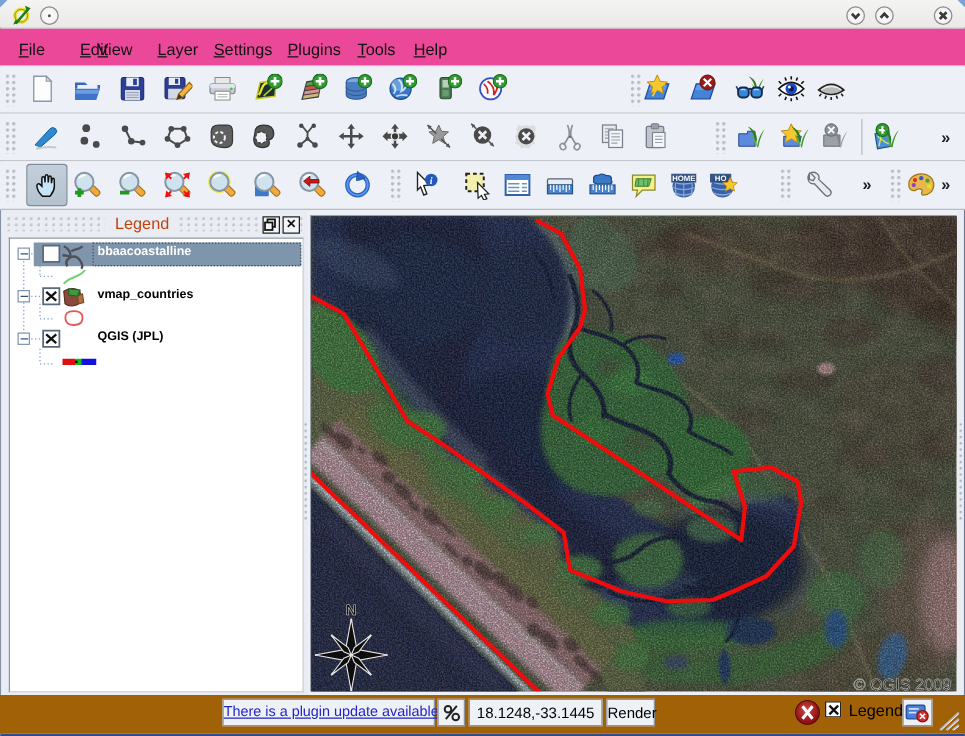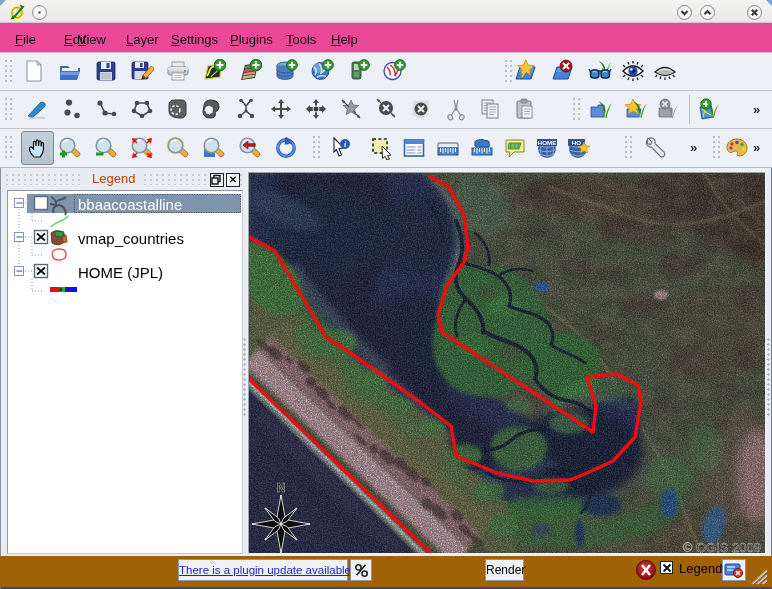--- a/index.html
+++ b/index.html
@@ -23,21 +23,21 @@
 .grip{position:absolute;top:6px;width:9px;height:26px;background:radial-gradient(circle at 2px 2px,#b9bec6 1.2px,transparent 1.4px) 0 0/5px 5px}
 .icon{position:absolute;width:24px;height:24px}
 .chev{position:absolute;font-size:13px;font-weight:bold;color:#222}
 
 #legend{position:absolute;left:1px;top:168px;width:245px;height:388px;background:#e9edf3}
 #legtitle{position:absolute;left:4px;top:3px;width:237px;height:17px}
 #legtitle .cap{position:absolute;left:0;top:2px;width:237px;height:12px;background:radial-gradient(circle at 2px 2px,#c3c8cf 1.1px,transparent 1.3px) 0 0/6px 5px}
 #legtitle .lab{position:absolute;left:79px;top:0px;background:#e9edf3;padding:0 8px;font-size:13px;color:#c2410c}
 .legbtn{position:absolute;top:2px;width:14px;height:14px;border:1.6px solid #222;background:#f2f4f7;font-size:10px;font-weight:bold;text-align:center;line-height:11px;color:#111}
 #tree{position:absolute;left:6px;top:22px;width:236px;height:364px;background:#fff;border:1px solid #8d97a3;border-right-color:#c6ccd4;border-bottom-color:#c6ccd4}
-.titem{position:absolute;font-size:15px;font-weight:normal;color:#000}
+.titem{position:absolute;font-size:10px;font-weight:bold;color:#000}
 
 #map{position:absolute;left:248px;top:172px;width:517px;height:381px;background:#4c5642;overflow:hidden;border-top:1px solid #9aa2ac;border-left:1px solid #9aa2ac}
 #rightstrip{position:absolute;left:766px;top:168px;width:5px;height:388px;background:#e9edf3}
 
 #status{position:absolute;left:0px;top:556px;width:772px;height:31px;background:#a16207}
 .sbox{position:absolute;top:3px;height:22px;border:1px solid #8d97a3;background:#eef2f7;font-size:12px;color:#000;text-align:center}
 </style></head><body>
 <div id="win"></div>
 <div id="corner-tl"></div>
 <div id="corner-tr"></div>
@@ -487,21 +487,21 @@
 
 <g>
           <rect x="42" y="96" width="10" height="5" fill="#e01010"></rect>
           <rect x="52" y="96" width="5" height="5" fill="#10c010"></rect>
           <rect x="57" y="96" width="12" height="5" fill="#1010e0"></rect>
           <rect x="52" y="97.5" width="2" height="2" fill="#0a0a0a"></rect>
         </g>
 </svg>
 <div class="titem" style="left:70px;top:5px;color:#fff">bbaacoastalline</div>
 <div class="titem" style="left:70px;top:39px">vmap_countries</div>
-<div class="titem" style="left:70px;top:73px">HOME (JPL)</div>
+<div class="titem" style="left:70px;top:73px">QGIS (JPL)</div>
     </div>
 </div>
 <div id="rightstrip"></div>
 <div style="position:absolute;left:243px;top:338px;width:4px;height:80px;background:radial-gradient(circle at 1.5px 1.5px,#aeb6c2 1px,transparent 1.2px) 0 0/4px 5px"></div>
 <div style="position:absolute;left:767px;top:338px;width:4px;height:80px;background:radial-gradient(circle at 1.5px 1.5px,#aeb6c2 1px,transparent 1.2px) 0 0/4px 5px"></div>
 <div id="map">
     <svg id="mapsvg" width="517" height="381" viewBox="0 0 517 381" style="position:absolute;left:0;top:0">
 <defs>
 <filter id="nzd" x="0" y="0" width="100%" height="100%">
           <feTurbulence type="fractalNoise" baseFrequency="0.8" numOctaves="4" seed="7" stitchTiles="stitch"></feTurbulence>
@@ -729,20 +729,21 @@
           <path d="M-16 16 L-6 2.5 L0 0 L-2.5 6 Z"></path>
 </g>
 <text x="0" y="-32" font-size="12" font-weight="bold" fill="#111" stroke="#ccc" stroke-width="0.45" text-anchor="middle" font-family="Liberation Sans">N</text>
 </g>
 <text x="512" y="379" font-size="13" fill="#2e2e2e" stroke="#cfd4cf" stroke-width="0.35" text-anchor="end" font-family="Liberation Sans">© QGIS 2009</text>
 </svg>
   </div>
 <div id="status">
   <div class="sbox" style="left:178px;width:170px;color:#2222cc;white-space:nowrap;font-size:11.5px"><span style="position:relative;top:4px;text-decoration:underline">There is a plugin update available</span></div>
   <div class="sbox" style="left:350px;width:22px"></div>
+  <div class="sbox" style="left:375px;width:107px"><span style="position:relative;top:3px">18.1248,-33.1445</span></div>
   <div class="sbox" style="left:485px;width:39px"><span style="position:relative;top:3px">Render</span></div>
 
   <div style="position:absolute;left:636px;top:4px;width:20px;height:20px;border-radius:50%;background:radial-gradient(circle at 8px 7px,#d24545,#8c1010 70%);border:1px solid #5a0a0a"></div>
   <svg style="position:absolute;left:640px;top:8px" width="12" height="12" viewBox="0 0 12 12">
       <path d="M2 1 L10 11 M10 1 L2 11" stroke="#fff" stroke-width="2.4"></path>
     </svg>
   <div style="position:absolute;left:660px;top:5px;width:13px;height:13px;background:#fff;border:1.6px solid #222"></div>
   <svg style="position:absolute;left:661.5px;top:6.5px" width="10" height="10" viewBox="0 0 10 10">
       <path d="M1.5 1.5 L8.5 8.5 M8.5 1.5 L1.5 8.5" stroke="#111" stroke-width="1.9"></path>
     </svg>

